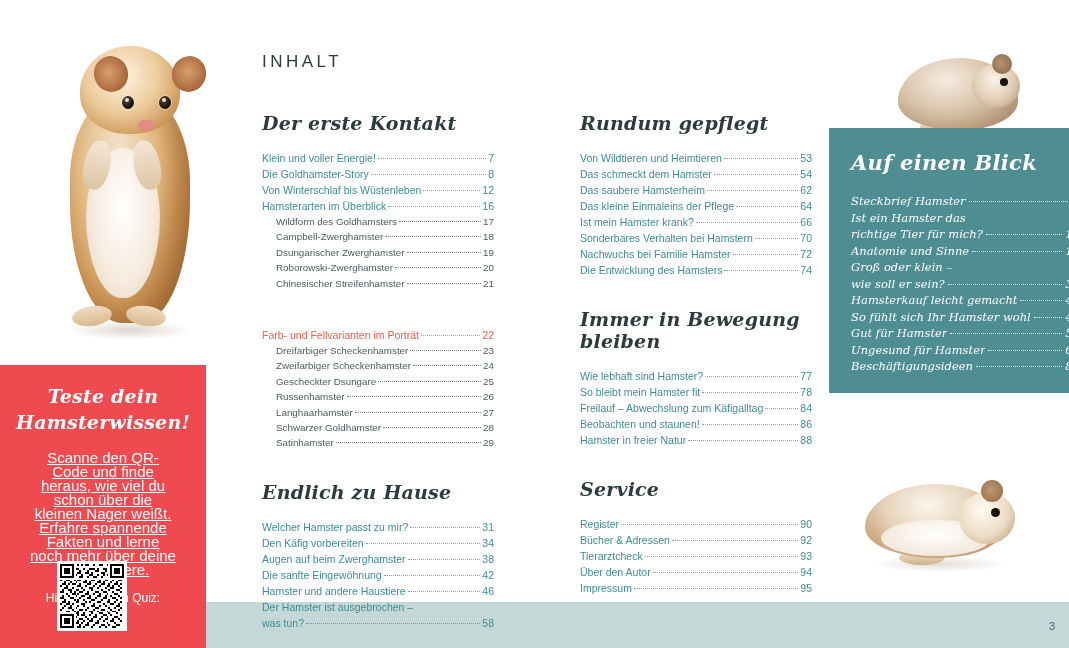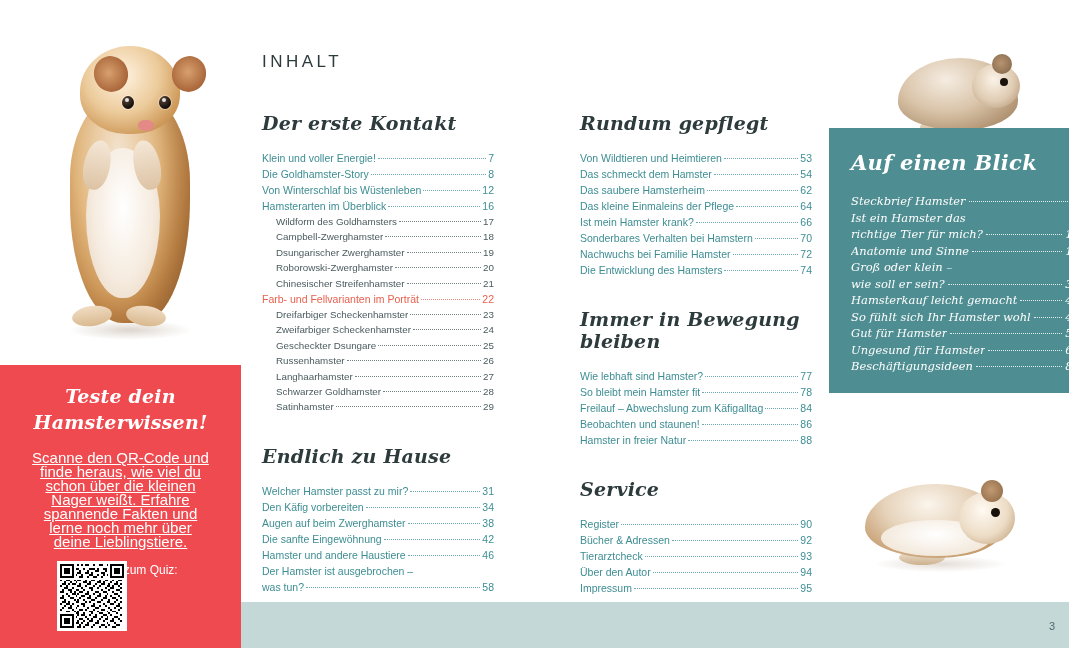--- a/index.html
+++ b/index.html
@@ -124,21 +124,21 @@
   .hr-ear{position:absolute;left:126px;top:20px;width:22px;height:22px;border-radius:50%;
     background:radial-gradient(circle at 45% 45%, #c19a72, #8a6643);}
   .hr-eye{position:absolute;left:136px;top:48px;width:9px;height:9px;border-radius:50%;background:#170f09;}
   .hr-foot{position:absolute;left:44px;top:90px;width:46px;height:15px;border-radius:50%;
     background:linear-gradient(180deg,#f2e6d5,#cdb190);}
   .hr-shadow{position:absolute;left:20px;top:96px;width:130px;height:16px;border-radius:50%;
     background:radial-gradient(ellipse at 50% 50%, rgba(130,100,70,.22) 0%, rgba(255,255,255,0) 72%);}
 
   
   .quiz{
-    position:absolute;left:0;top:365px;width:241px;height:283px;
+    position:absolute;left:0;top:365px;width:206px;height:283px;
     background:#ef4a4f;color:#ffffff;
     text-align:center;
     padding:0 14px;
     box-sizing:border-box;
   }
   .quiz-title{
     font-family:"DejaVu Serif", serif;
     font-style:italic;
     font-size:19px;line-height:26px;
     font-weight:700;
@@ -209,21 +209,21 @@
   .entries{margin-bottom:30px;}
   .entry{
     display:flex;align-items:baseline;
     font-size:10.5px;line-height:16px;
     color:#3d8d93;
     white-space:nowrap;
   }
   .entry.sub{
     color:#4a5b5e;padding-left:14px;font-size:9.8px;line-height:15.4px;
   }
-  .entry.red{color:#e8614e;}
+  .entry.red{color:#e8614e;margin-top:36px;}
   .entry .t{flex:0 1 auto;overflow:hidden;}
   .entry .dots{
     flex:1 1 auto;margin:0 2px;
     border-bottom:1.3px dotted currentColor;
     transform:translateY(-3px);
     min-width:4px;opacity:.75;
   }
   .entry .pg{flex:0 0 auto;}
   .entry.cont .dots{border-bottom:none;}
 </style>

